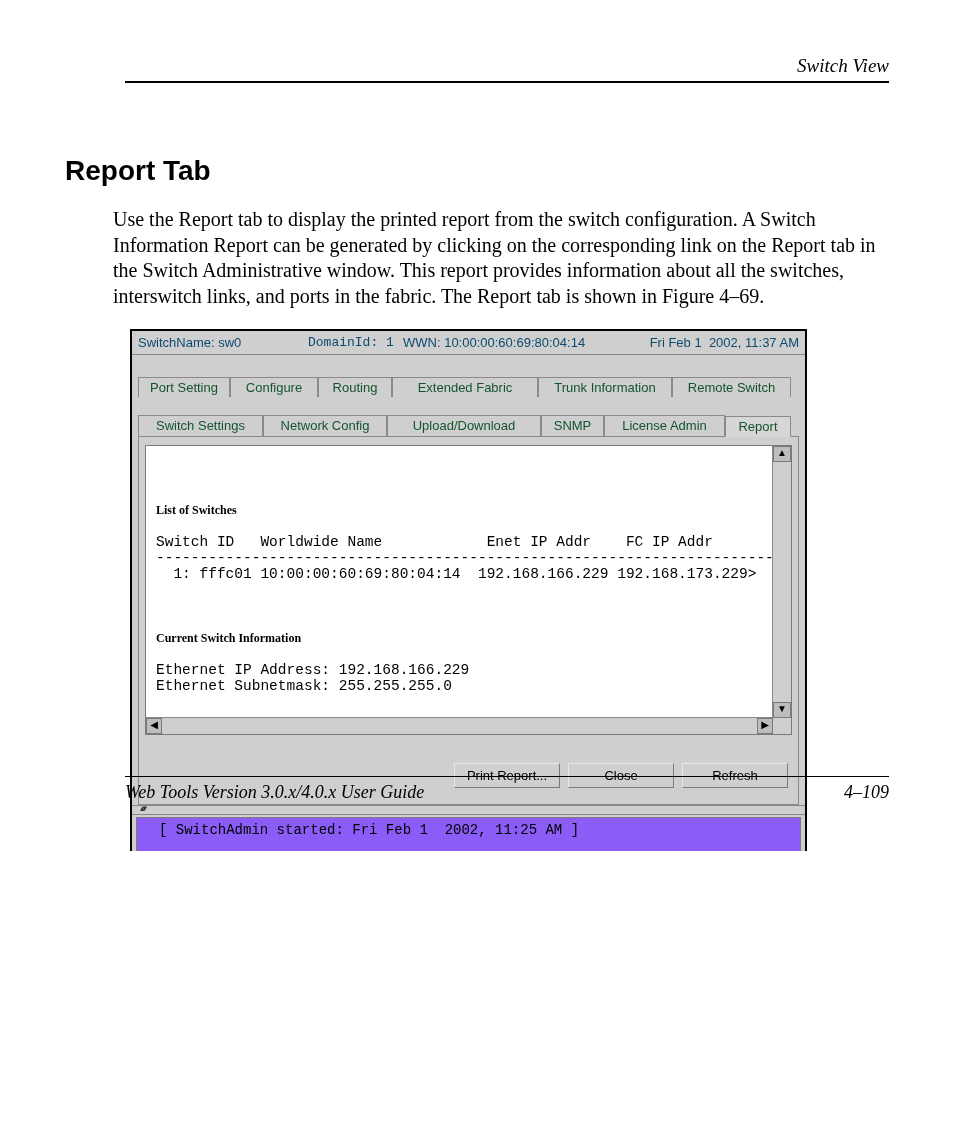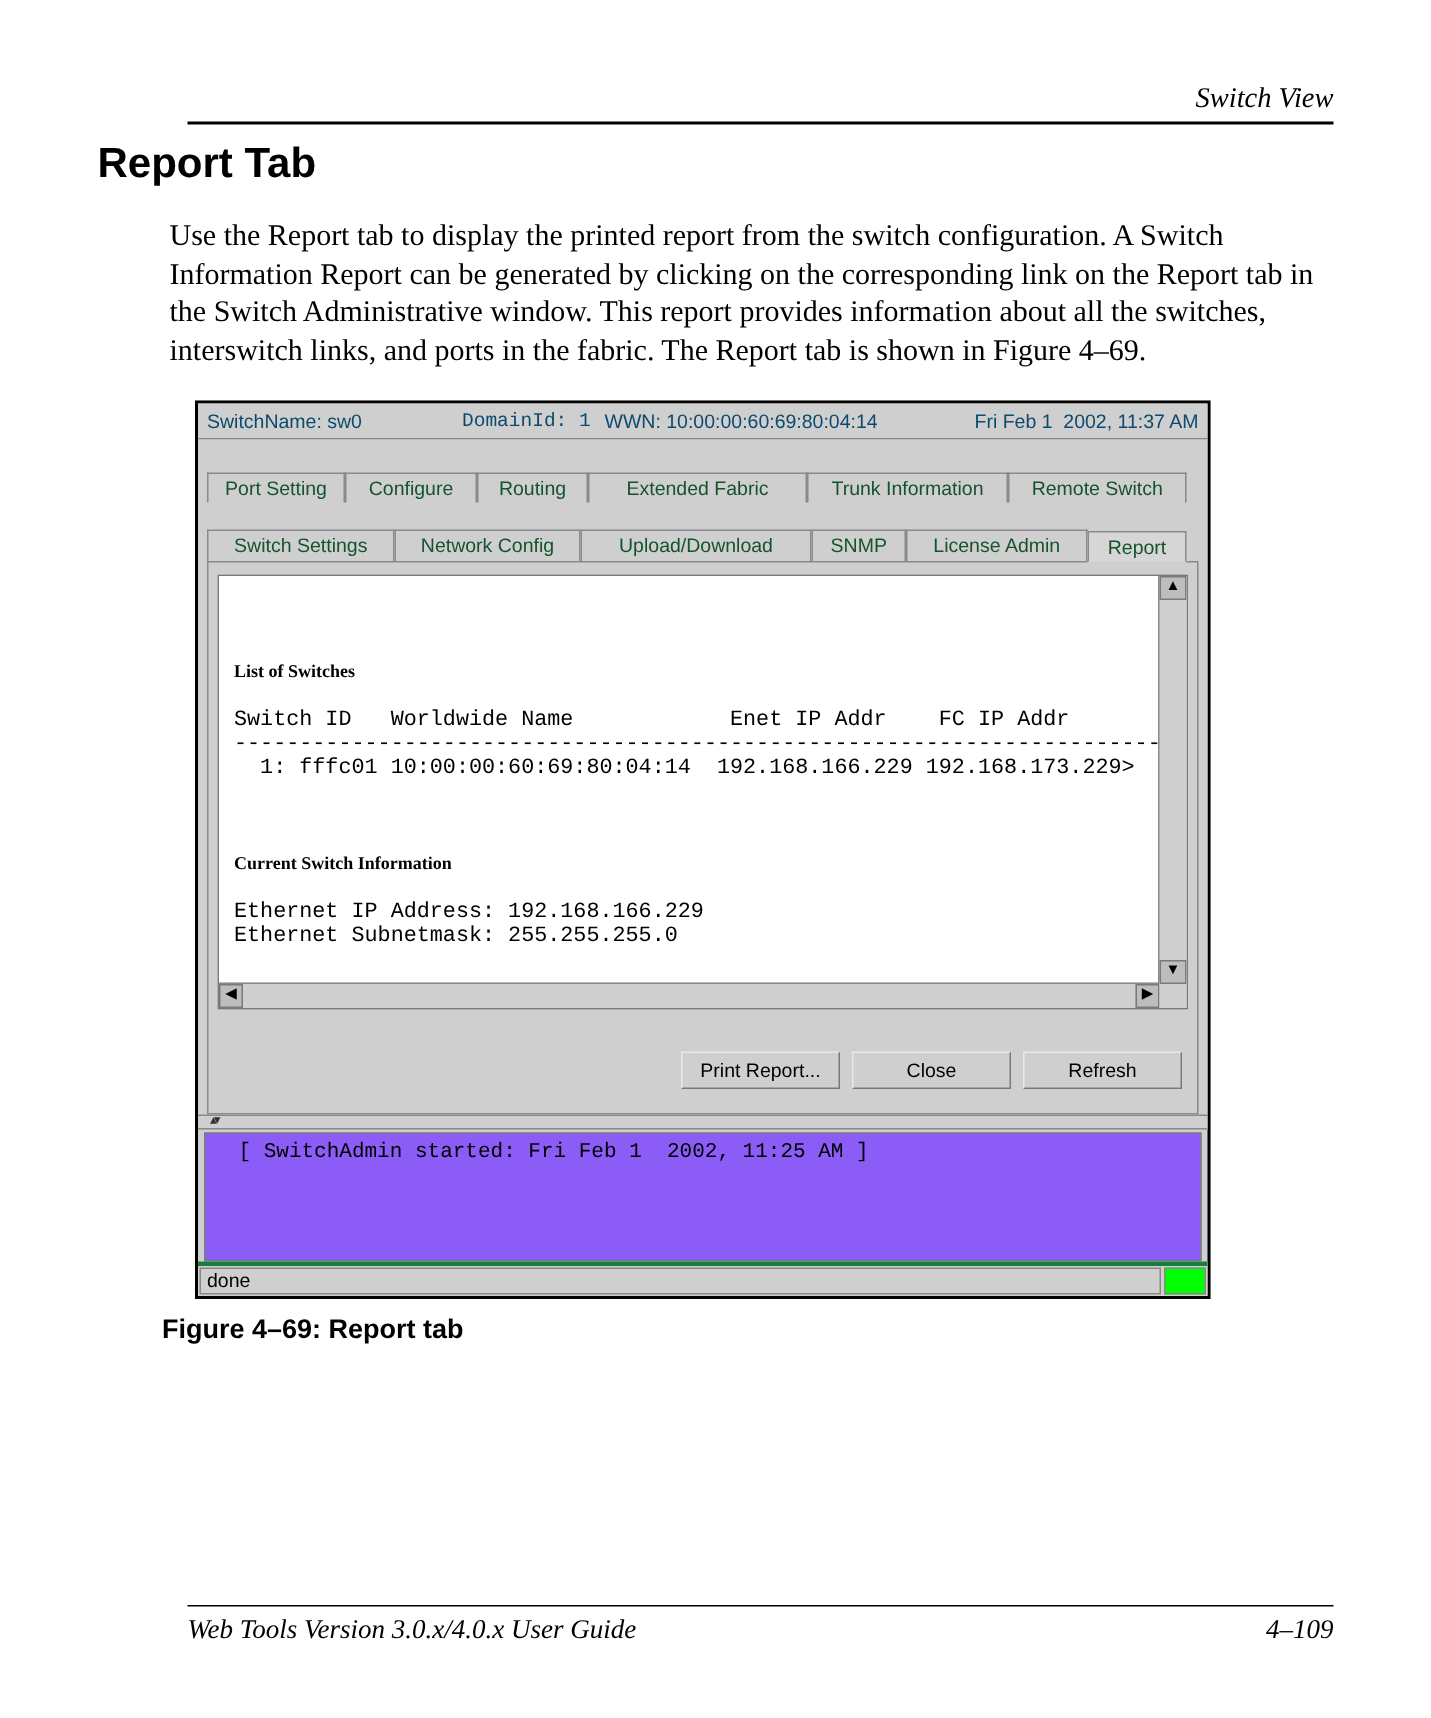--- a/index.html
+++ b/index.html
@@ -3,21 +3,21 @@
 <meta charset="utf-8">
 <style>
   body {
     margin: 0;
     background: #fff;
     font-family: "Times New Roman", Times, serif;
     color: #000;
   }
   .page {
     width: 954px;
-    height: 1145px;
+    height: 851px;
     box-sizing: border-box;
     padding: 60px 65px 40px 65px;
     position: relative;
   }
   .topline {
     border-top: 2px solid #000;
     position: absolute;
     left: 125px;
     right: 65px;
     top: 81px;
@@ -26,21 +26,21 @@
     position: absolute;
     right: 65px;
     top: 55px;
     font-style: italic;
     font-size: 19px;
   }
   .section-title {
     font-family: Arial, Helvetica, sans-serif;
     font-weight: bold;
     font-size: 28px;
-    margin: 33px 0 12px 0;
+    margin: 95px 0 12px 0;
   }
   .body-text {
     margin-left: 48px;
     font-size: 20px;
     line-height: 1.28;
   }
 
   
   .shot {
     margin: 20px 0 0 65px;

